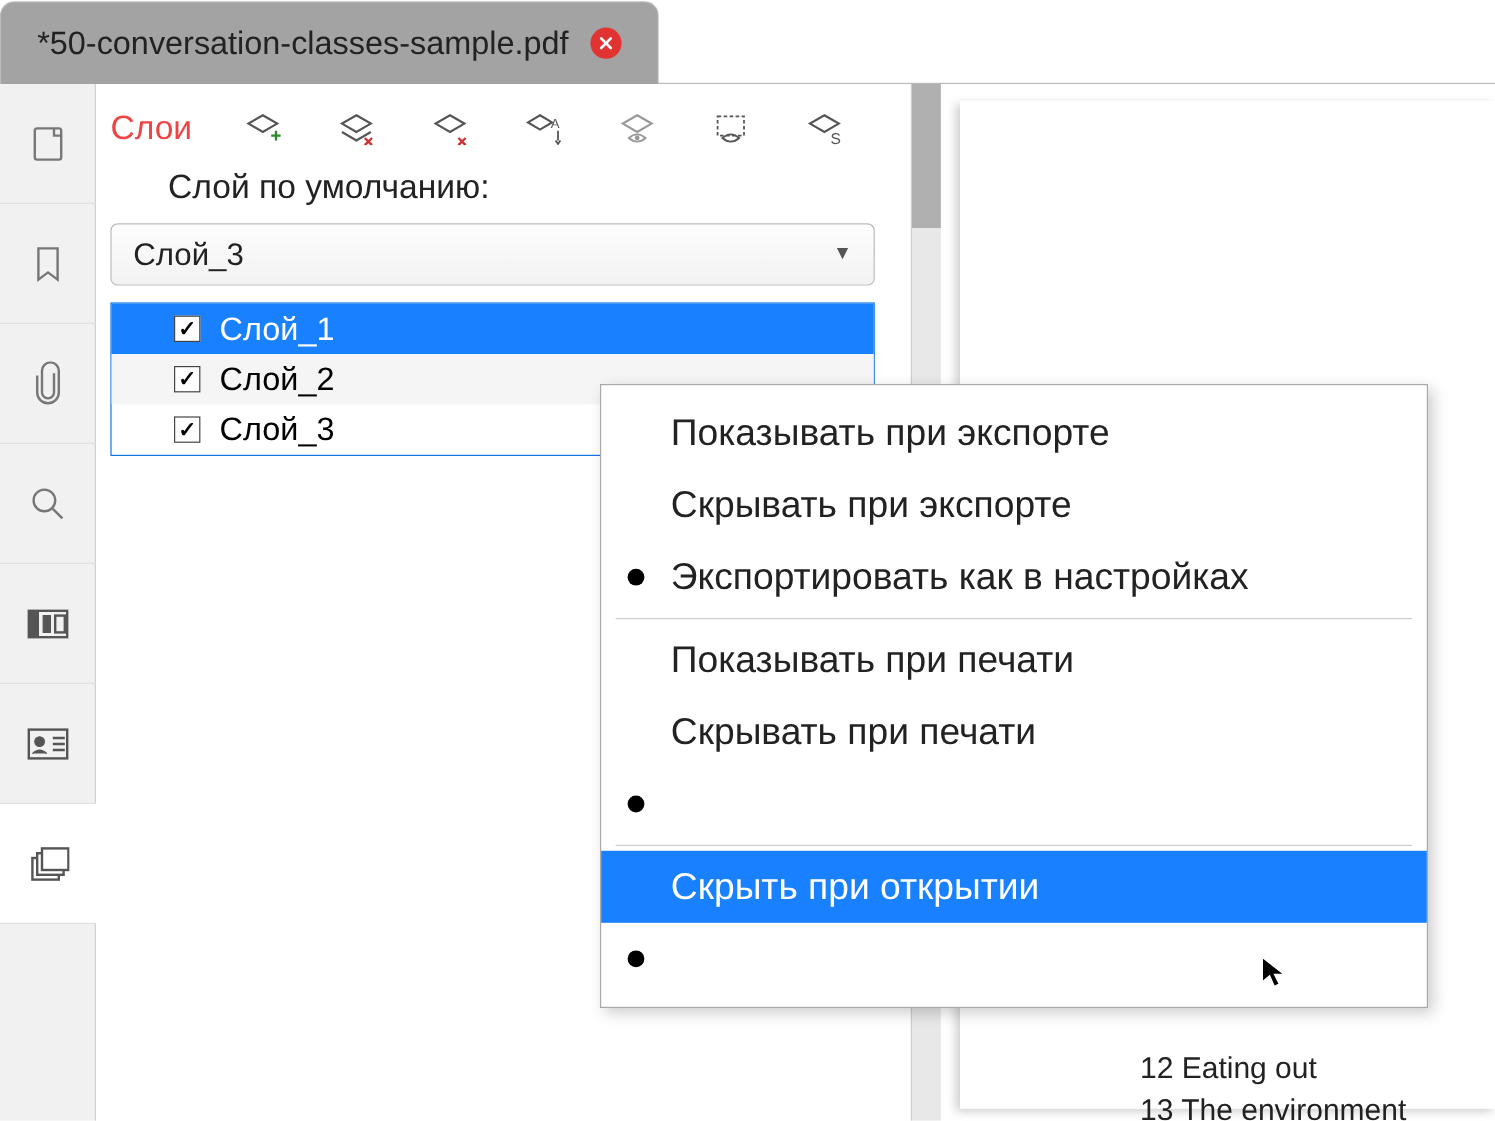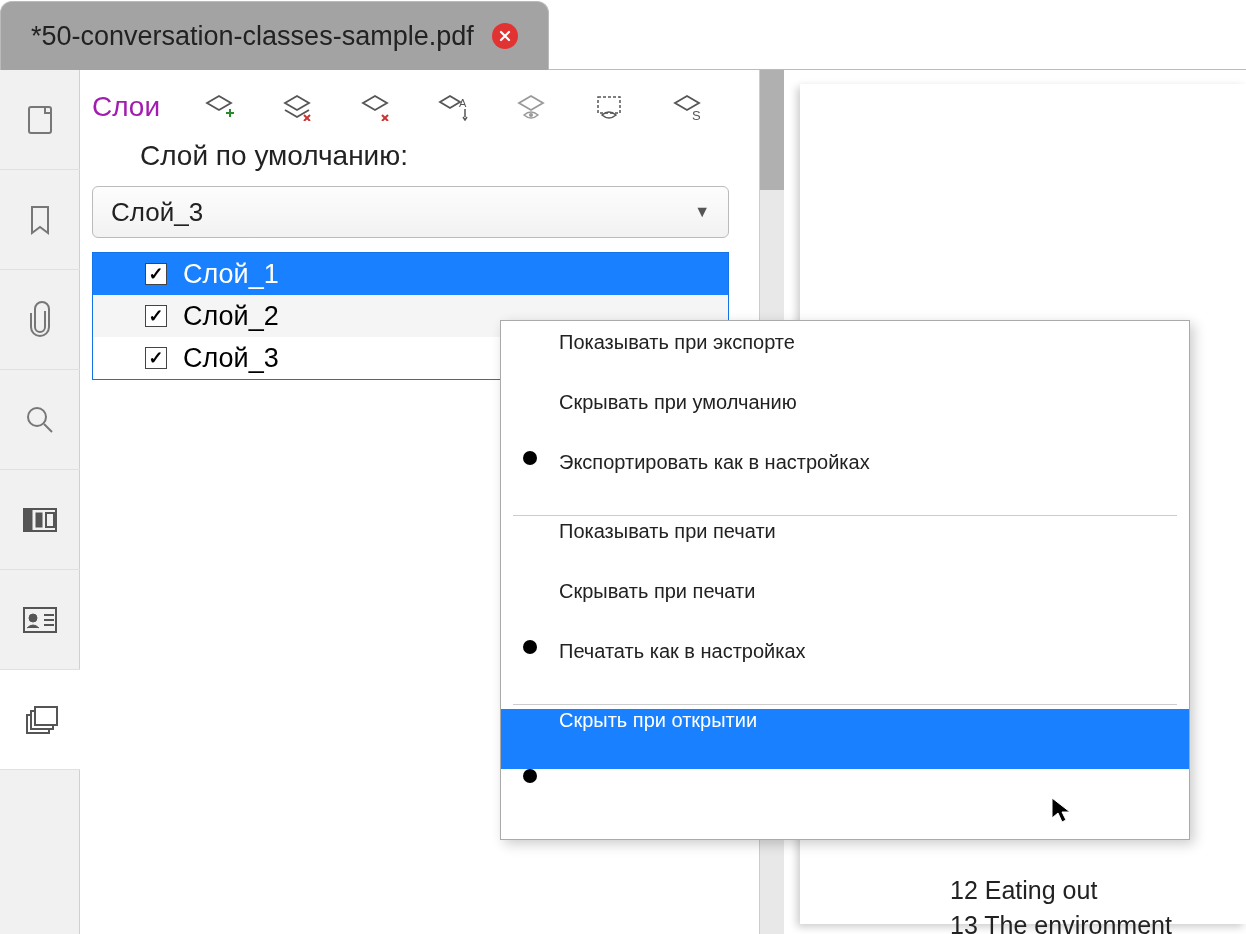--- a/index.html
+++ b/index.html
@@ -73,21 +73,21 @@
   border-right: 1px solid #ccc;
 }
 .panel-header {
   display: flex;
   align-items: center;
   gap: 40px;
   padding: 0 12px 14px 12px;
 }
 .panel-title {
   font-size: 28px;
-  color: #a21caf;
+  color: #ef4444;
 }
 .toolbar-icons {
   display: flex;
   gap: 40px;
 }
 .tool-btn {
   width: 38px;
   height: 38px;
   display: flex;
   align-items: center;
@@ -185,23 +185,23 @@
   left: 500px;
   top: 320px;
   width: 690px;
   background: #fff;
   border: 1px solid #aaa;
   box-shadow: 4px 4px 12px rgba(0,0,0,0.2);
   padding: 10px 0;
 }
 .menu-item {
   display: flex;
-  align-items: flex-start;
+  align-items: center;
   height: 60px;
-  font-size: 20px;
+  font-size: 31px;
   color: #222;
   padding-left: 58px;
   position: relative;
 }
 .menu-item .bullet {
   position: absolute;
   left: 22px;
   width: 14px;
   height: 14px;
   border-radius: 50%;
@@ -371,36 +371,35 @@
     </div>
   </div>
 
 </div>
 
 <div class="context-menu">
   <div class="menu-item">
     <span>Показывать при экспорте</span>
   </div>
   <div class="menu-item">
-    <span>Скрывать при умолчанию</span>
+    <span>Скрывать при экспорте</span>
   </div>
   <div class="menu-item">
     <span class="bullet"></span>
     <span>Экспортировать как в настройках</span>
   </div>
   <div class="menu-sep"></div>
   <div class="menu-item">
     <span>Показывать при печати</span>
   </div>
   <div class="menu-item">
     <span>Скрывать при печати</span>
   </div>
   <div class="menu-item">
     <span class="bullet"></span>
-    <span>Печатать как в настройках</span>
   </div>
   <div class="menu-sep"></div>
   <div class="menu-item hover">
     <span>Скрыть при открытии</span>
   </div>
   <div class="menu-item">
     <span class="bullet"></span>
   </div>
 </div>
 

